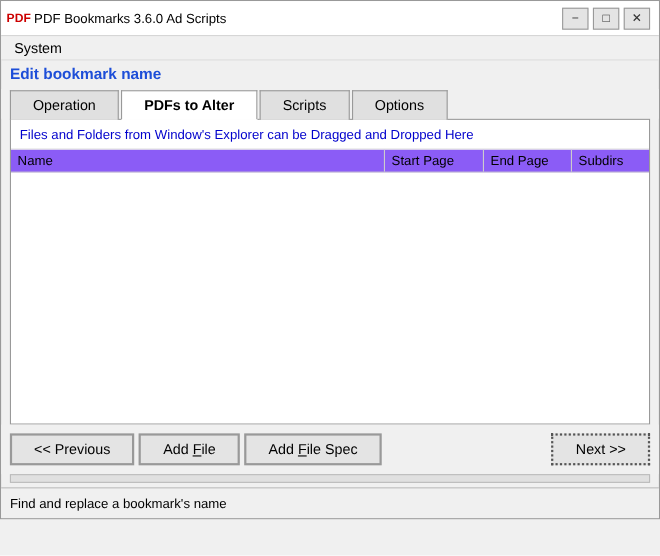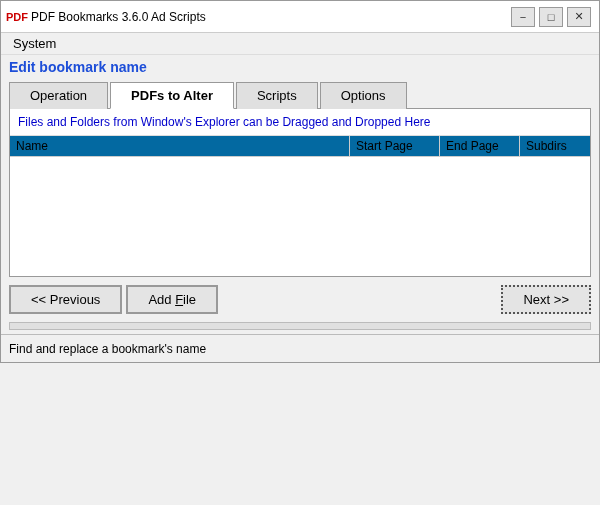--- a/index.html
+++ b/index.html
@@ -13,21 +13,21 @@
       height: 505px;
       background: #f0f0f0;
       font-family: 'Segoe UI', Tahoma, sans-serif;
       font-size: 13px;
       color: #000;
       overflow: hidden;
     }
 
     .window {
       width: 600px;
-      height: 363px;
+      height: 472px;
       background: #f0f0f0;
       border: 1px solid #999;
       display: flex;
       flex-direction: column;
     }
 
     .title-bar {
       background: #fff;
       height: 32px;
       display: flex;
@@ -142,21 +142,21 @@
 
     .file-table {
       flex: 1;
       overflow: auto;
     }
 
     .table-header {
       display: grid;
       grid-template-columns: 1fr 90px 80px 70px;
       border-bottom: 1px solid #ccc;
-      background: #0369a1;
+      background: #8b5cf6;
     }
 
     .table-header-cell {
       padding: 3px 6px;
       font-size: 12px;
       border-right: 1px solid #ccc;
       color: #000;
     }
 
     .table-header-cell:last-child {
@@ -260,20 +260,25 @@
     </div>
   </div>
 
   <div class="bottom-bar">
     <button class="bottom-btn">&lt;&lt; Previous</button>
     <button class="bottom-btn">
       <span>
         <span>Add </span><span class="underline">F</span><span>ile</span>
       </span>
     </button>
+    <button class="bottom-btn">
+      <span>
+        <span>Add </span><span class="underline">F</span><span>ile Spec</span>
+      </span>
+    </button>
     <button class="bottom-btn next-btn">Next &gt;&gt;</button>
   </div>
 
   <div class="progress-area"></div>
 
   <div class="status-bar">
     <span>Find and replace a bookmark's name</span>
   </div>
 
 </div>

